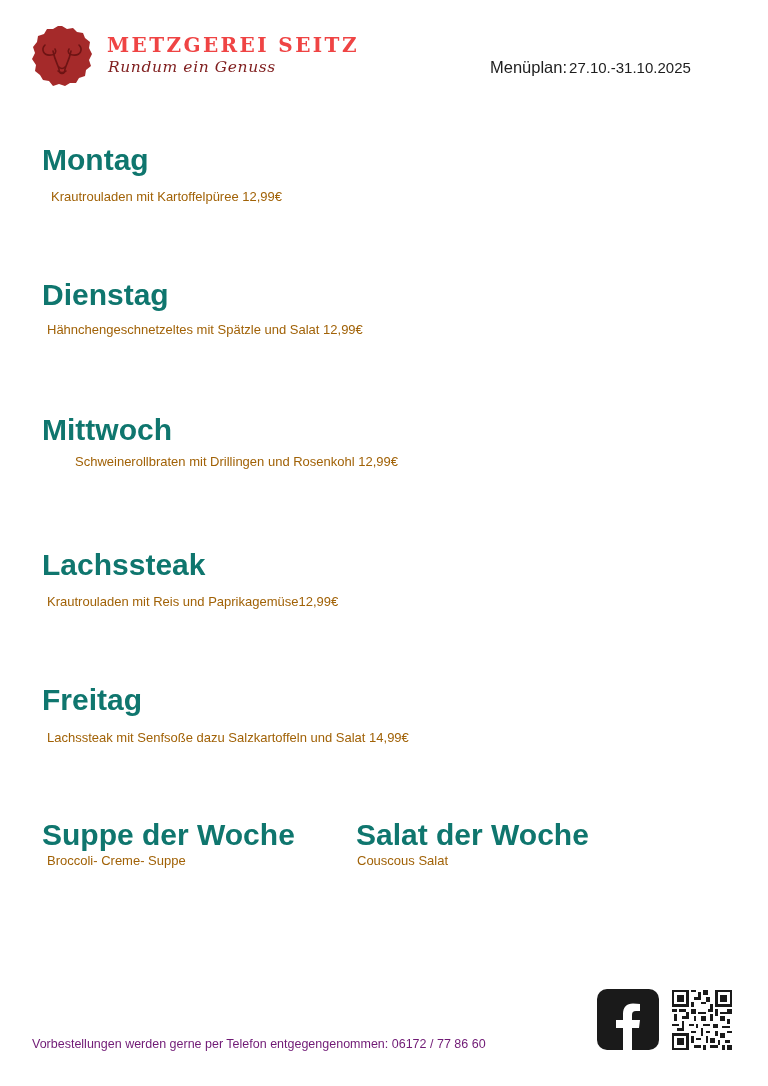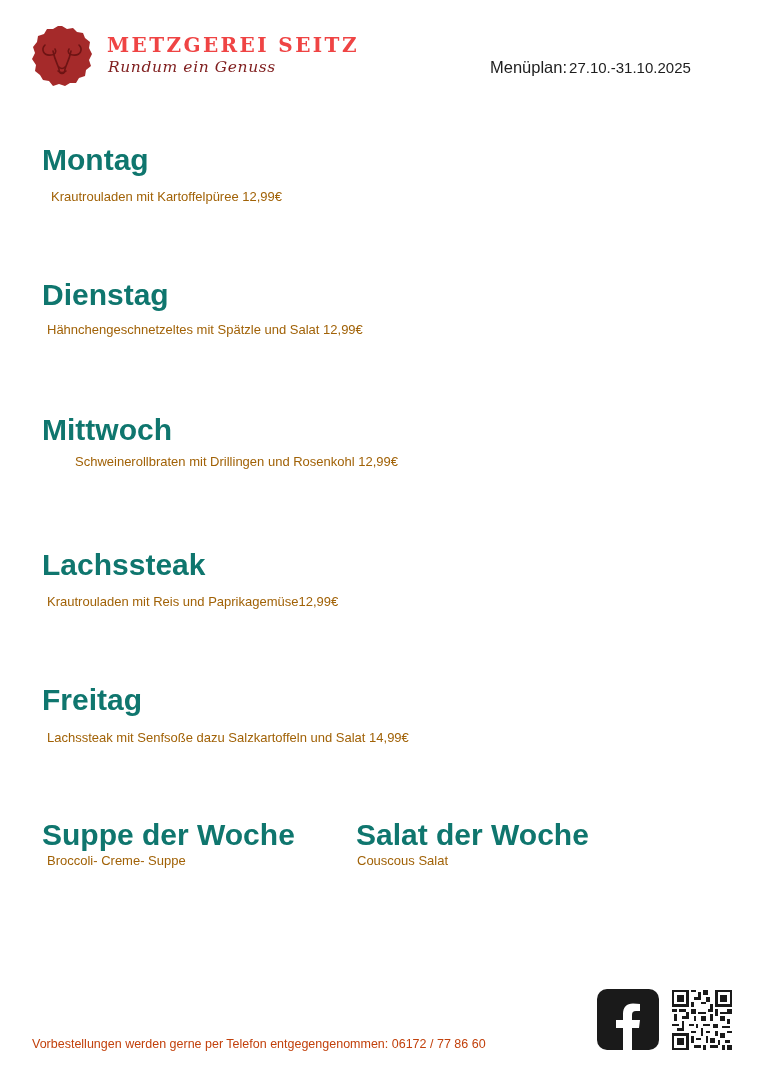--- a/index.html
+++ b/index.html
@@ -8,21 +8,21 @@
   .logo { position: absolute; left: 31px; top: 25px; width: 62px; height: 62px; }
   .brand-name { position: absolute; left: 107px; top: 33px; font-family: "DejaVu Serif", serif;
                 font-weight: bold; font-size: 20px; letter-spacing: 2.4px; color: #ef4444; white-space: nowrap; }
   .brand-tag { position: absolute; left: 108px; top: 58px; font-family: "DejaVu Serif", serif;
                font-style: italic; font-size: 15.5px; letter-spacing: 0.6px; color: #7f1d1d; white-space: nowrap; }
   .plan { position: absolute; left: 490px; top: 58px; white-space: nowrap; color: #1e1e1e; }
   .plan .lbl { font-size: 16.5px; }
   .plan .dt { font-size: 15px; margin-left: 2px; }
   .day-h { position: absolute; left: 42px; font-size: 30px; font-weight: bold; color: #0f766e; white-space: nowrap; }
   .dish { position: absolute; font-size: 13px; color: #a16207; white-space: nowrap; }
-  .footer { position: absolute; left: 32px; top: 1037px; font-size: 12.5px; color: #c2410c; white-space: nowrap; }
+  .footer { position: absolute; left: 32px; top: 1037px; font-size: 12.5px; color: #701a75; white-space: nowrap; }
   .fb { position: absolute; left: 597px; top: 989px; width: 62px; height: 61px; background: #1a1a1a;
         border-radius: 10px; display: flex; align-items: flex-end; justify-content: center; overflow: hidden; }
   .qr { position: absolute; left: 672px; top: 990px; width: 60px; height: 60px; }
 </style>
 </head>
 <body>
 
 <div class="logo">
   <svg width="62" height="62" viewBox="0 0 62 62">
     <polygon points="31,1 36,4 42,3 46,7 52,8 54,13 59,17 58,23 61,29 58,35 60,41 55,45 54,51 48,53 45,58 39,58 34,61 28,59 22,61 18,56 12,55 9,50 4,46 5,40 1,34 4,28 2,22 6,17 7,11 13,9 16,4 22,4 27,1" fill="#a52a2a"></polygon>

